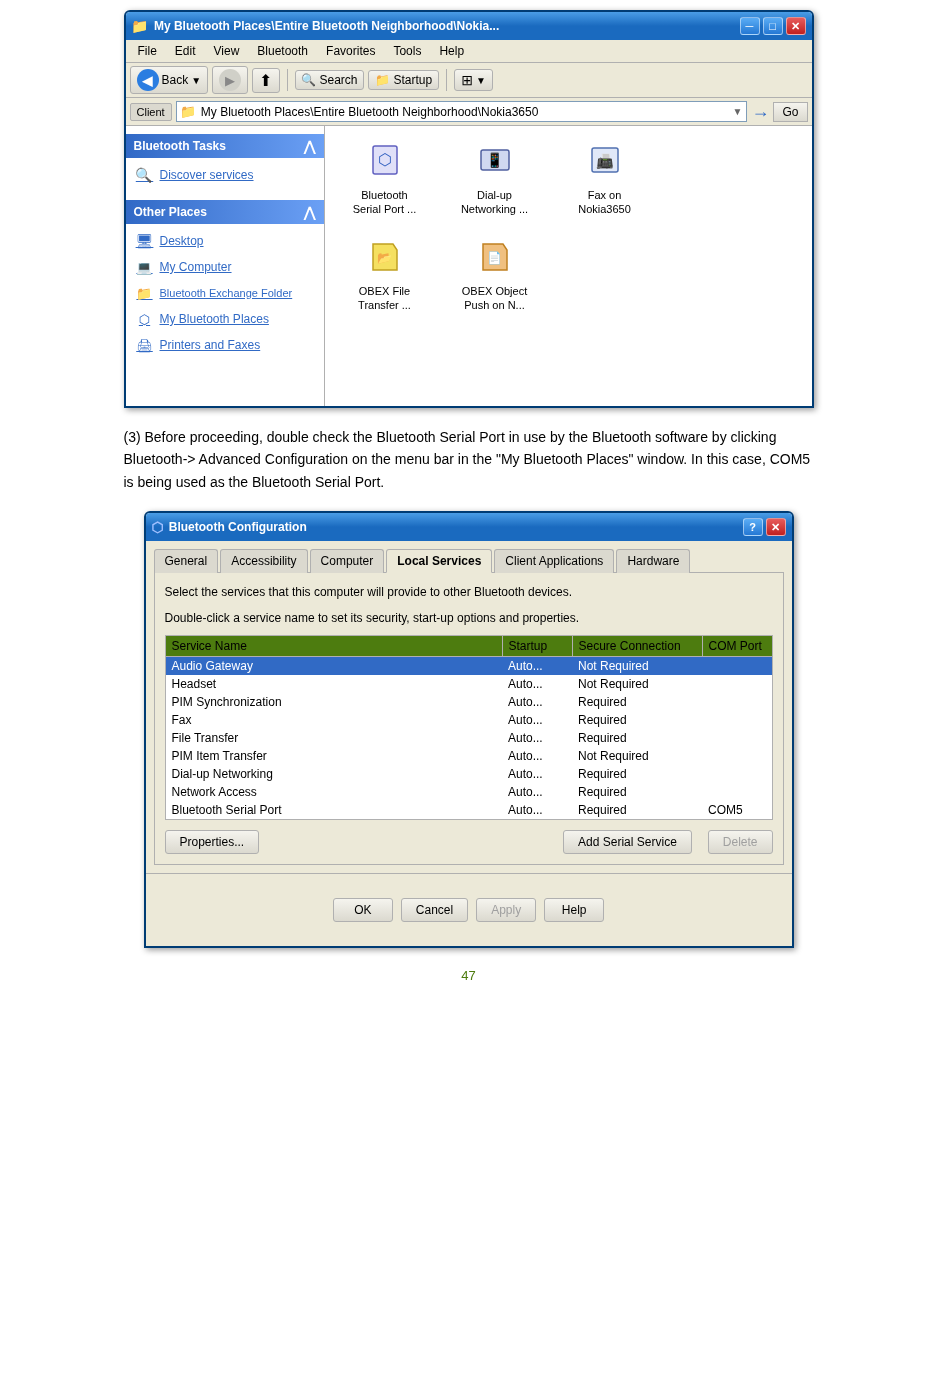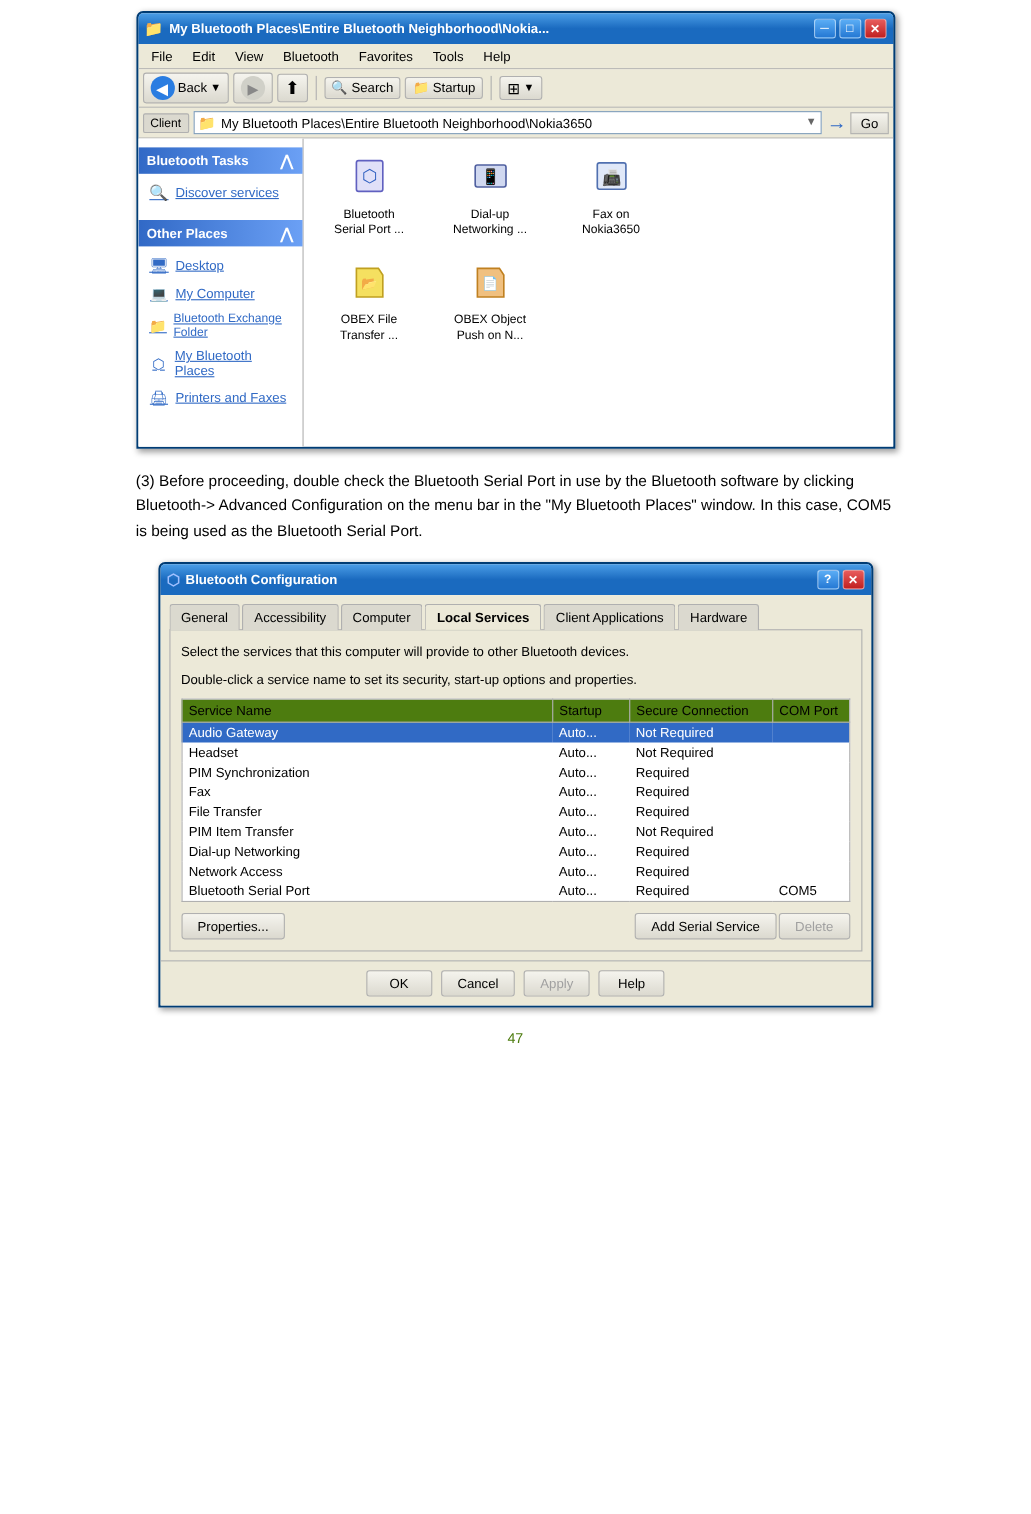--- a/index.html
+++ b/index.html
@@ -146,21 +146,21 @@
       align-items: center;
       gap: 3px;
     }
 
     .xp-content {
       background: white;
       display: flex;
       min-height: 280px;
     }
     .xp-sidebar {
-      width: 150px;
+      width: 199px;
       background: white;
       border-right: 1px solid #b0b0b0;
       padding: 8px 0;
     }
     .sidebar-section {
       margin-bottom: 8px;
     }
     .sidebar-section-header {
       background: linear-gradient(to right, #3169c6, #6ba0f5);
       color: white;
@@ -317,40 +317,40 @@
       color: white;
     }
     .dialog-bottom-btns {
       display: flex;
       justify-content: space-between;
       align-items: center;
       margin-top: 10px;
     }
     .dialog-bottom-btns-right {
       display: flex;
-      gap: 2px;
+      gap: 16px;
     }
     .xp-dialog-btn {
       padding: 4px 14px;
       border: 1px solid #b0b0b0;
       background: linear-gradient(to bottom, #f5f4ee, #dbd9cf);
       font-size: 12px;
       cursor: pointer;
       border-radius: 3px;
       min-width: 60px;
     }
     .xp-dialog-btn:disabled, .xp-dialog-btn.disabled {
       color: #a0a0a0;
       cursor: default;
     }
     .dialog-footer {
       display: flex;
       justify-content: center;
       gap: 8px;
-      padding: 8px;
+      padding: 24px;
       background: #ece9d8;
       border-top: 1px solid #b0b0b0;
     }
 
     
     .page-number {
       text-align: center;
       font-size: 13px;
       margin-top: 10px;
       color: #4d7c0f;

